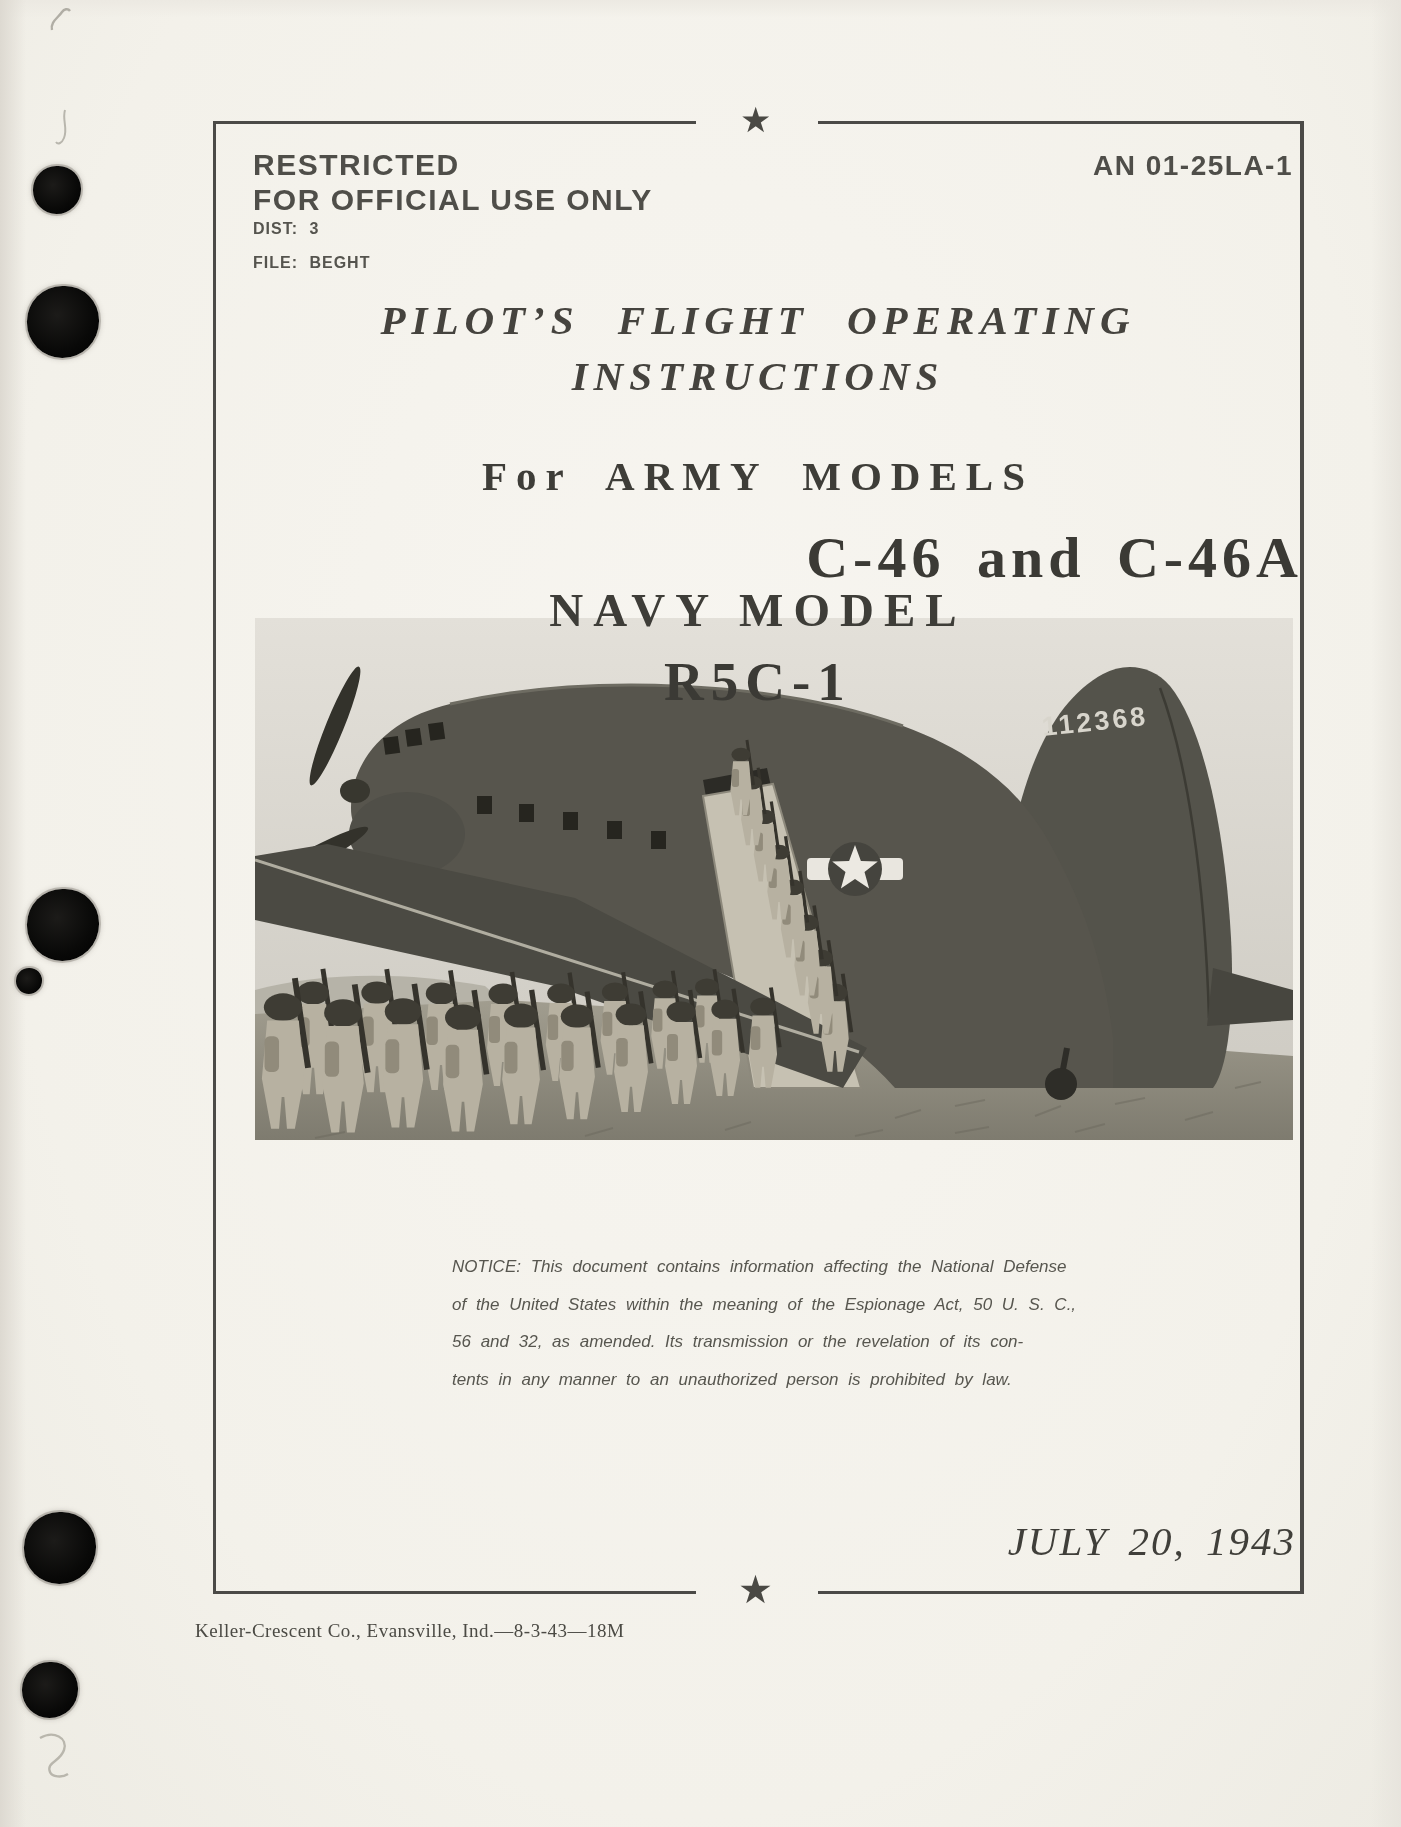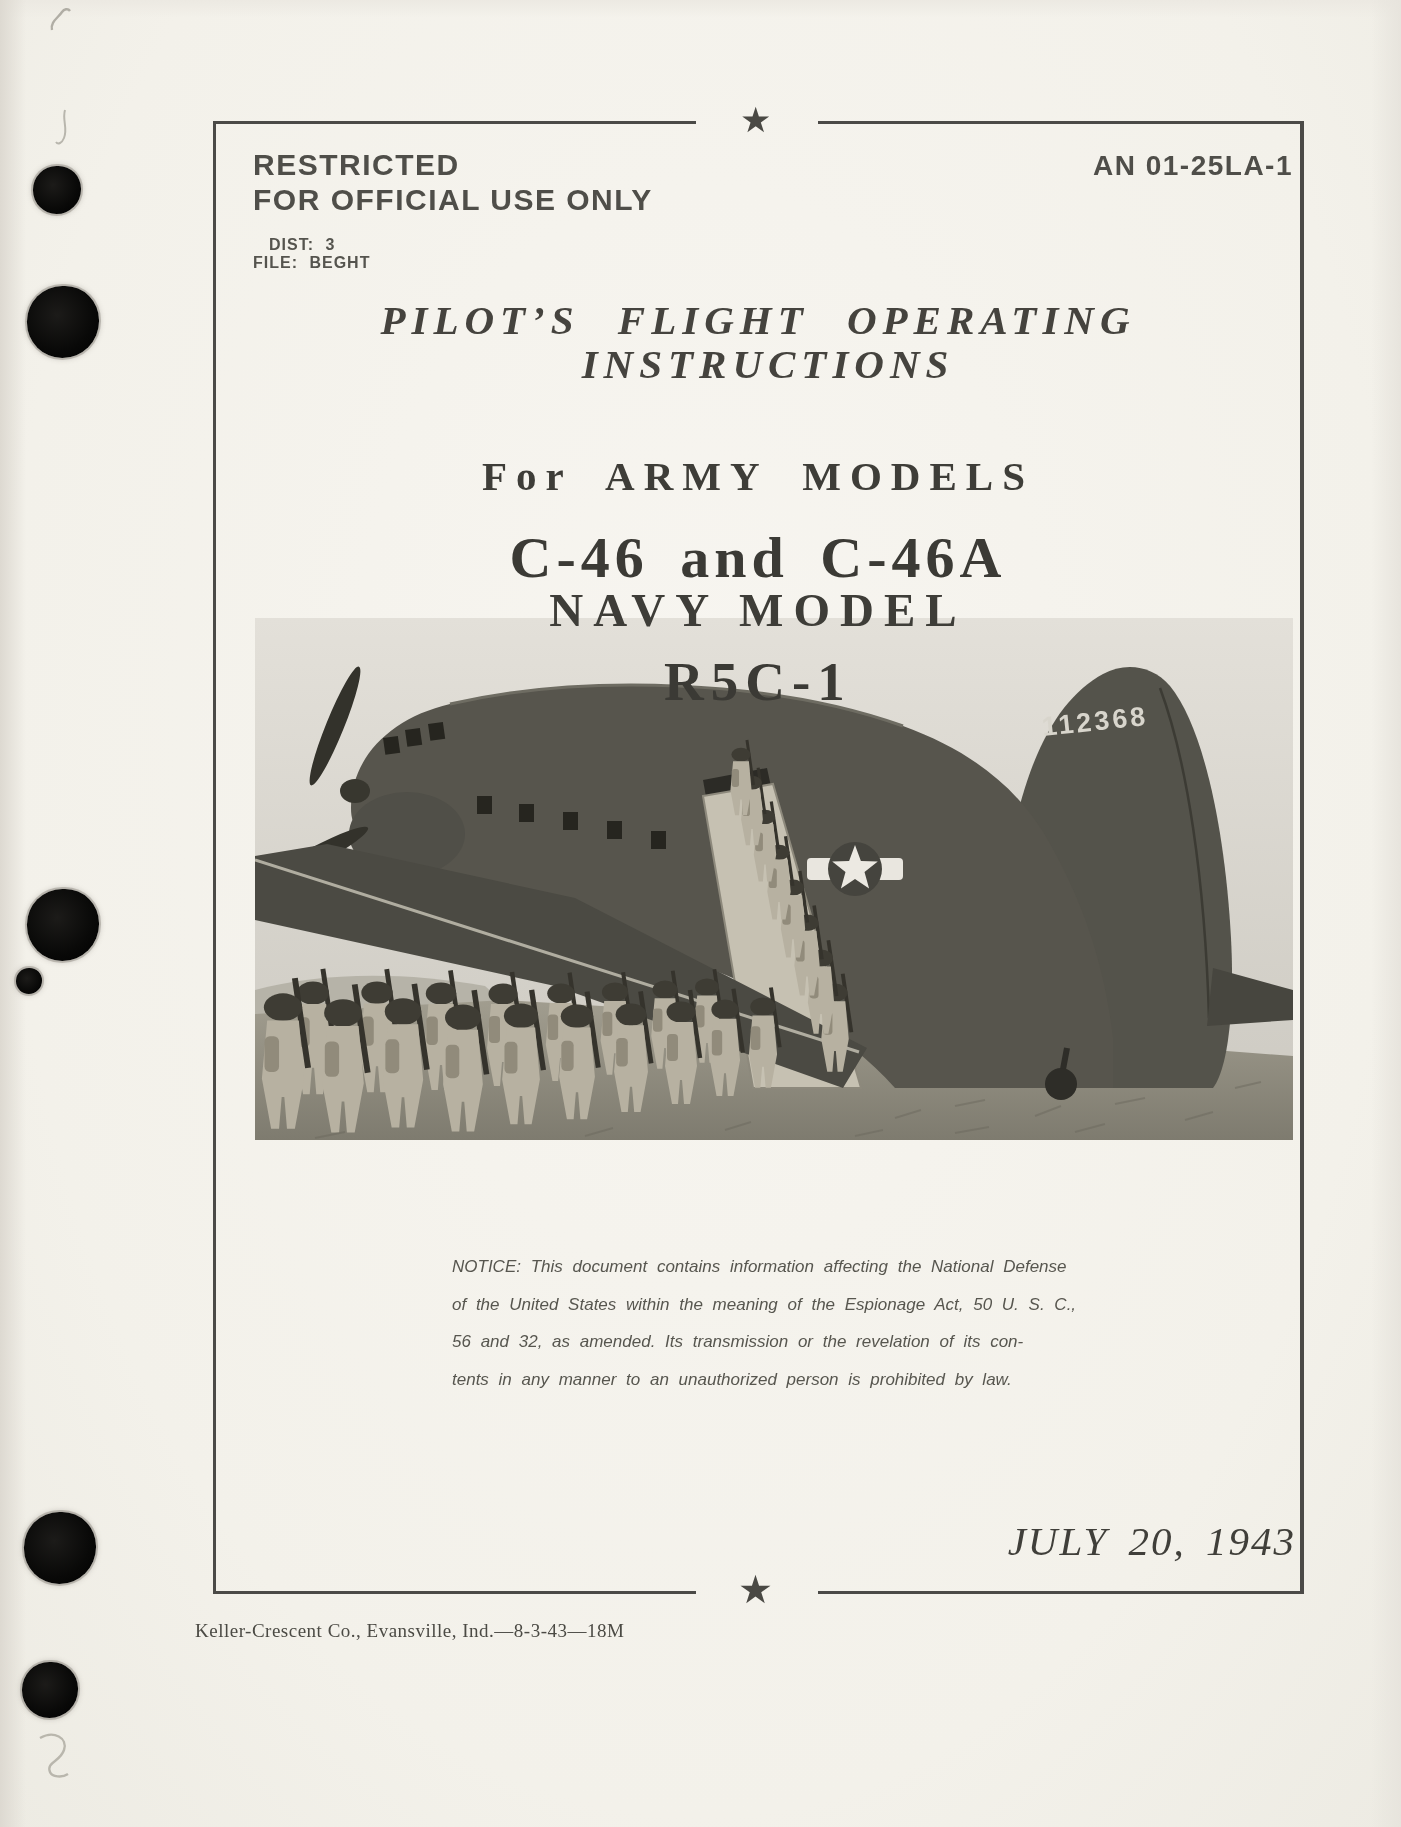--- a/index.html
+++ b/index.html
@@ -75,28 +75,28 @@
   <div class="frame-line" style="left:818px;top:121px;width:485px;height:3px;"></div>
   <div class="frame-line" style="left:213px;top:1591px;width:483px;height:3px;"></div>
   <div class="frame-line" style="left:818px;top:1591px;width:485px;height:3px;"></div>
   <div class="frame-line" style="left:213px;top:121px;width:3px;height:1473px;"></div>
   <div class="frame-line" style="left:1300px;top:121px;width:4px;height:1473px;"></div>
   <span class="star" style="left:740px;top:103px;font-size:35px;">★</span>
   <span class="star" style="left:738px;top:1570px;font-size:39px;">★</span>
 
   <div class="cls" style="top:148px;">RESTRICTED</div>
   <div class="cls" style="top:183px;">FOR OFFICIAL USE ONLY</div>
-  <div class="meta" style="top:236px;margin-left:16px;">DIST: 3</div>
+  <div class="meta" style="top:220px;">DIST: 3</div>
   <div class="meta" style="top:254px;">FILE: BEGHT</div>
   <div class="docnum">AN 01-25LA-1</div>
 
   <div class="ctr t-italic" style="top:296px;">PILOT’S FLIGHT OPERATING</div>
-  <div class="ctr t-italic" style="top:340px;padding-left:10px;">INSTRUCTIONS</div>
+  <div class="ctr t-italic" style="top:352px;">INSTRUCTIONS</div>
   <div class="ctr army" style="top:452px;">For ARMY MODELS</div>
-  <div class="ctr c46" style="top:524px;">C-46 and C-46A</div>
+  <div class="ctr c46" style="top:524px;text-align:right;">C-46 and C-46A</div>
   <div class="ctr navy" style="top:583px;">NAVY MODEL</div>
   <div class="ctr r5c" style="top:650px;">R5C-1</div>
 
   <div class="photo">
     <svg viewBox="0 0 1038 522" preserveAspectRatio="none">
       <defs>
         <linearGradient id="sky" x1="0" y1="0" x2="0" y2="1">
           <stop offset="0" stop-color="#e3e0d9"></stop>
             <stop offset="1" stop-color="#ccc9c1"></stop>
         </linearGradient>

